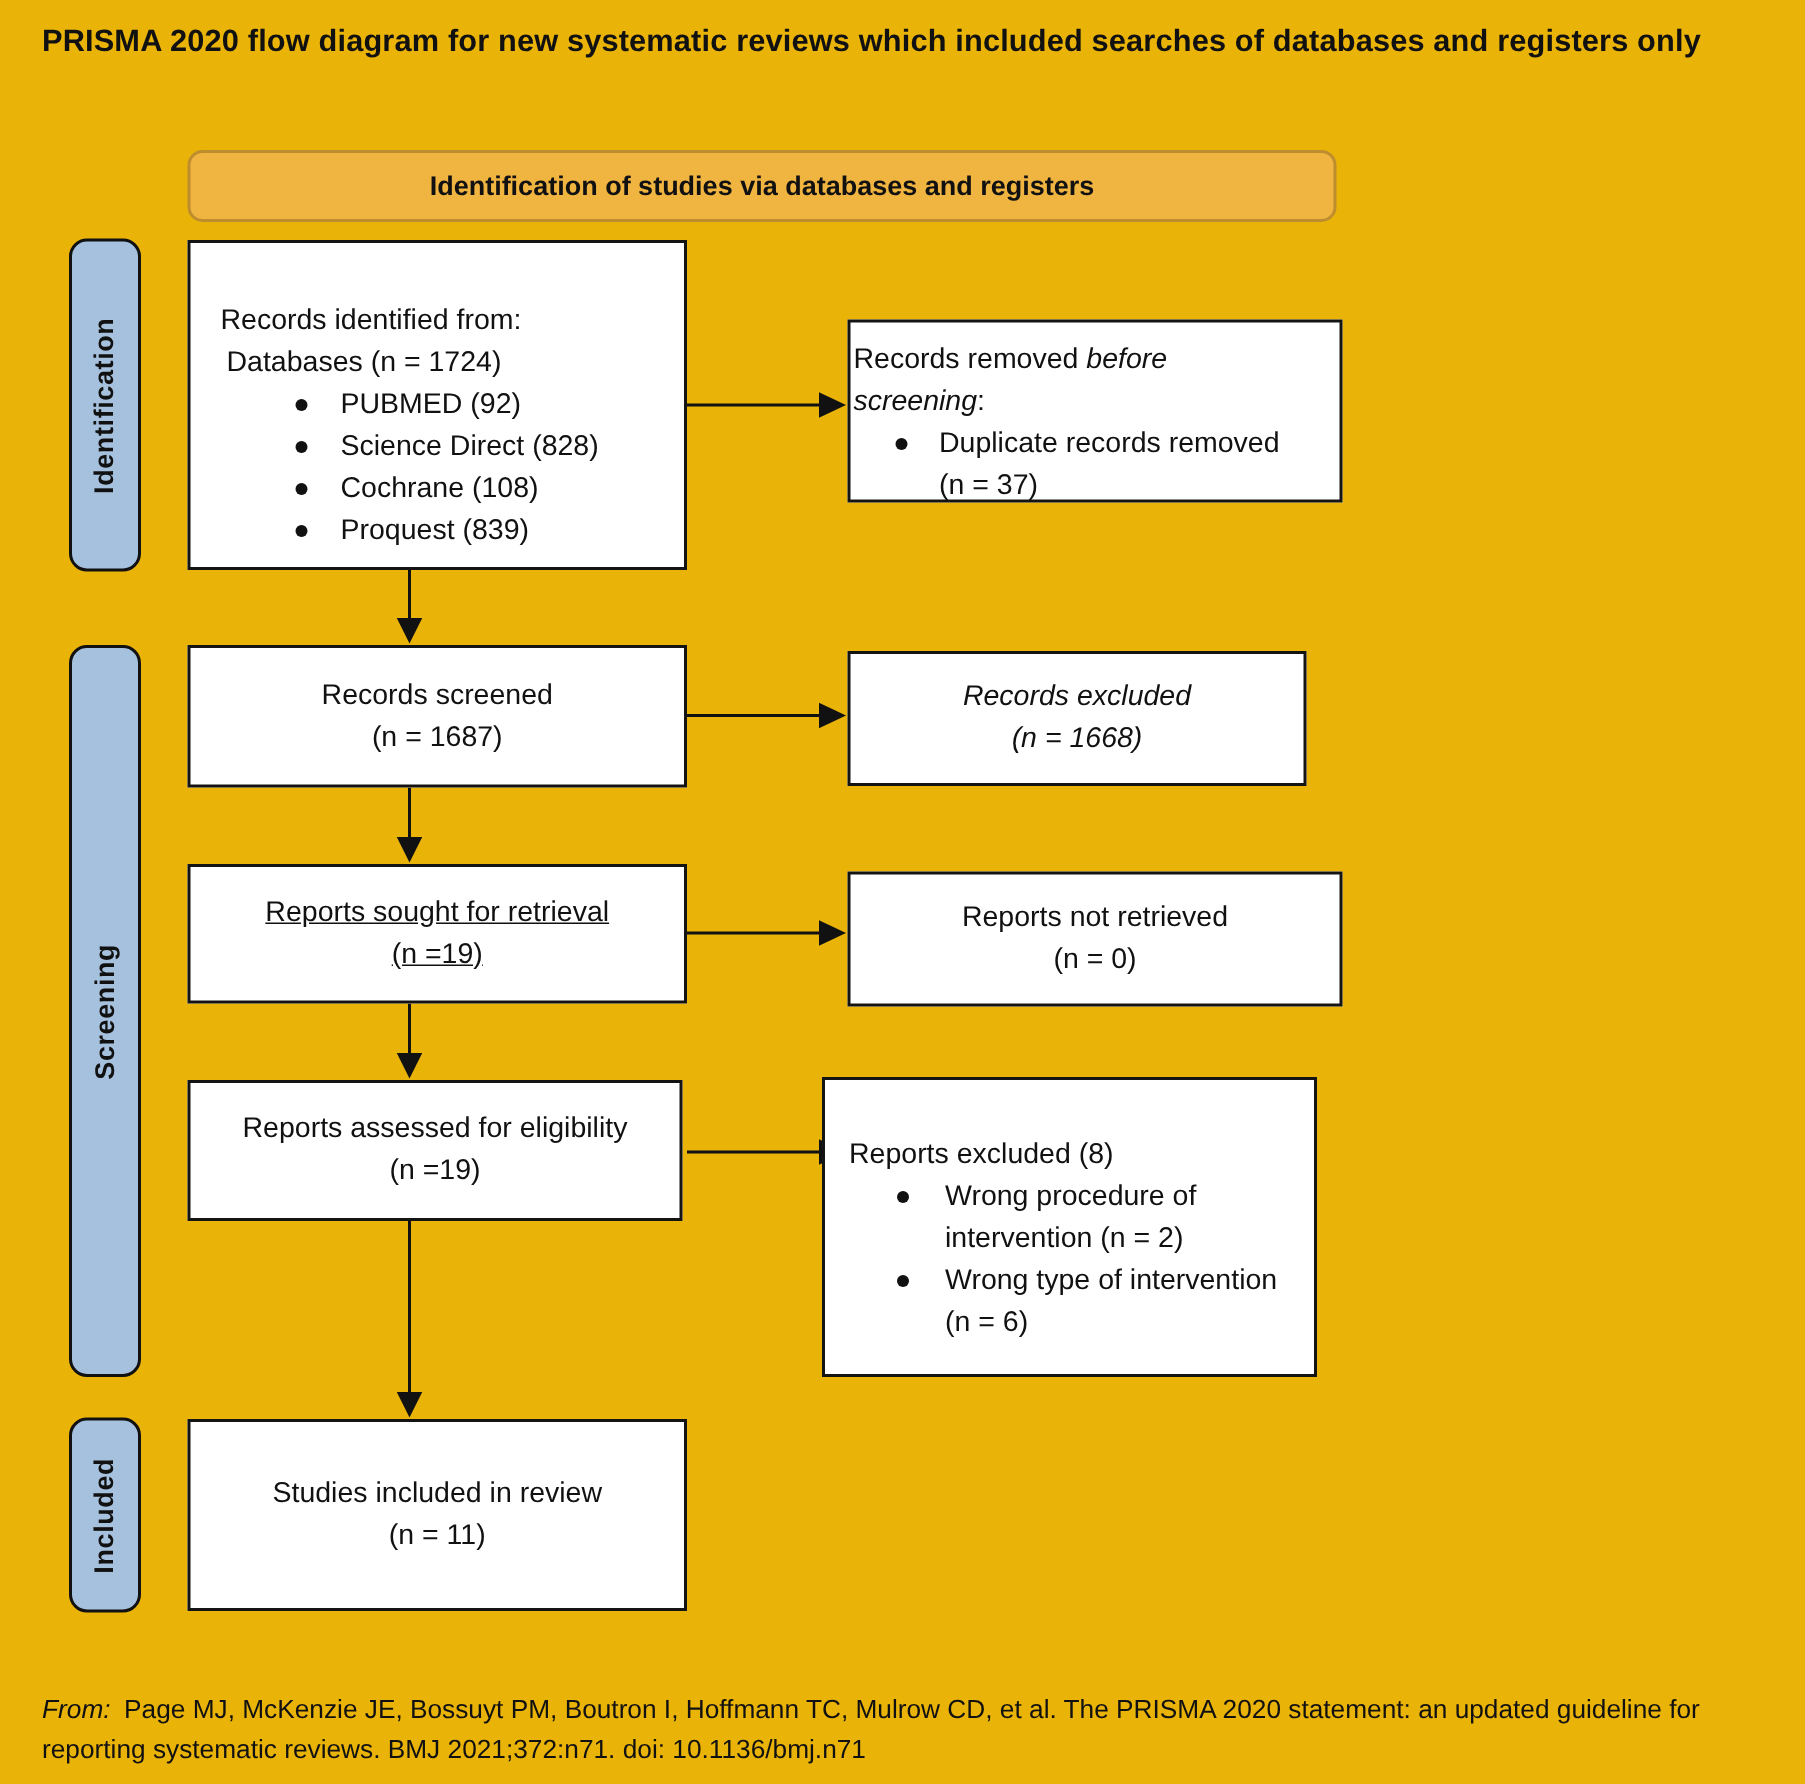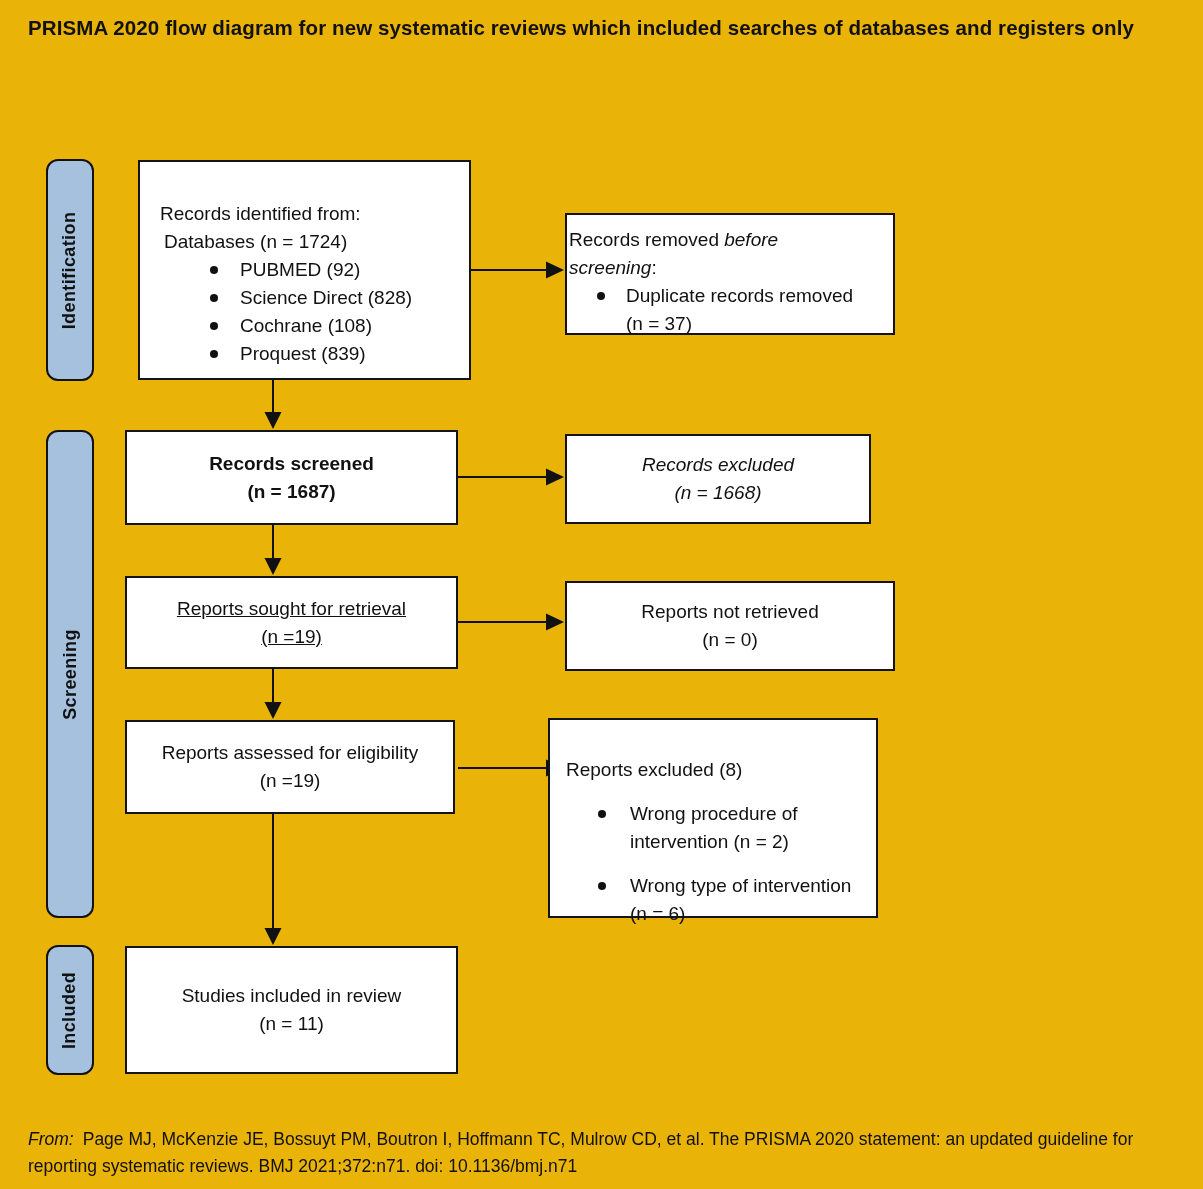--- a/index.html
+++ b/index.html
@@ -48,66 +48,69 @@
     position:absolute;background:#ffffff;
     border:2.5px solid var(--box-border);
     font-size:19px;line-height:28px;
     z-index:1;
   }
   .box.center{
     display:flex;flex-direction:column;align-items:center;justify-content:center;
     text-align:center;
   }
 
-  #box-records-identified{left:125px;top:160px;width:333px;height:220px;padding-top:38px;margin-left:13px;}
+  #box-records-identified{left:125px;top:160px;width:333px;height:220px;padding-top:38px;}
   #box-records-identified .l1{padding-left:20px;}
   #box-records-identified .l2{padding-left:24px;}
 
   #box-records-removed{left:565px;top:213px;width:330px;height:122px;padding:11px 18px 0 2px;}
   #box-records-removed .head{max-width:252px;}
 
-  #box-records-screened{left:125px;top:430px;width:333px;height:95px;font-weight:bold;}
+  #box-records-screened{left:125px;top:430px;width:333px;height:95px;}
   #box-records-excluded{left:565px;top:434px;width:306px;height:90px;font-style:italic;}
   #box-reports-sought{left:125px;top:576px;width:333px;height:93px;text-decoration:underline;}
   #box-reports-not-retrieved{left:565px;top:581px;width:330px;height:90px;}
   #box-reports-assessed{left:125px;top:720px;width:330px;height:94px;}
   #box-reports-excluded{left:548px;top:718px;width:330px;height:200px;padding:36px 16px 0 16px;}
   #box-studies-included{left:125px;top:946px;width:333px;height:128px;}
 
   ul.bullets{list-style:none;}
   ul.bullets li{position:relative;}
   ul.bullets li::before{
     content:"";position:absolute;width:8px;height:8px;border-radius:50%;
     background:#111;top:10px;
   }
   #box-records-identified ul.bullets li{padding-left:100px;}
   #box-records-identified ul.bullets li::before{left:70px;}
   #box-records-removed ul.bullets li{padding-left:57px;}
   #box-records-removed ul.bullets li::before{left:28px;}
-  #box-reports-excluded ul.bullets li{padding-left:64px;margin-top:16px;}
+  #box-reports-excluded ul.bullets li{padding-left:64px;}
   #box-reports-excluded ul.bullets li::before{left:32px;}
 
   .arrows{position:absolute;left:0;top:0;width:1203px;height:1189px;z-index:0;}
   .arrows line{stroke:#111;stroke-width:2px;}
   .arrows polygon{fill:#111;}
 
   .footer{
     position:absolute;left:28px;top:1126px;width:1158px;
     font-size:17.5px;line-height:27px;
   }
   .footer .from{font-style:italic;}
   .footer .cite{margin-left:9px;}
 </style>
 </head>
 <body>
 
 <div id="canvas">
 
   <div class="title">PRISMA 2020 flow diagram for new systematic reviews which included searches of databases and registers only</div>
 
+  <div class="banner">
+    <span>Identification of studies via databases and registers</span>
+  </div>
 
   <div class="stage" id="stage-identification">
     <span>Identification</span>
   </div>
   <div class="stage" id="stage-screening">
     <span>Screening</span>
   </div>
   <div class="stage" id="stage-included">
     <span>Included</span>
   </div>

